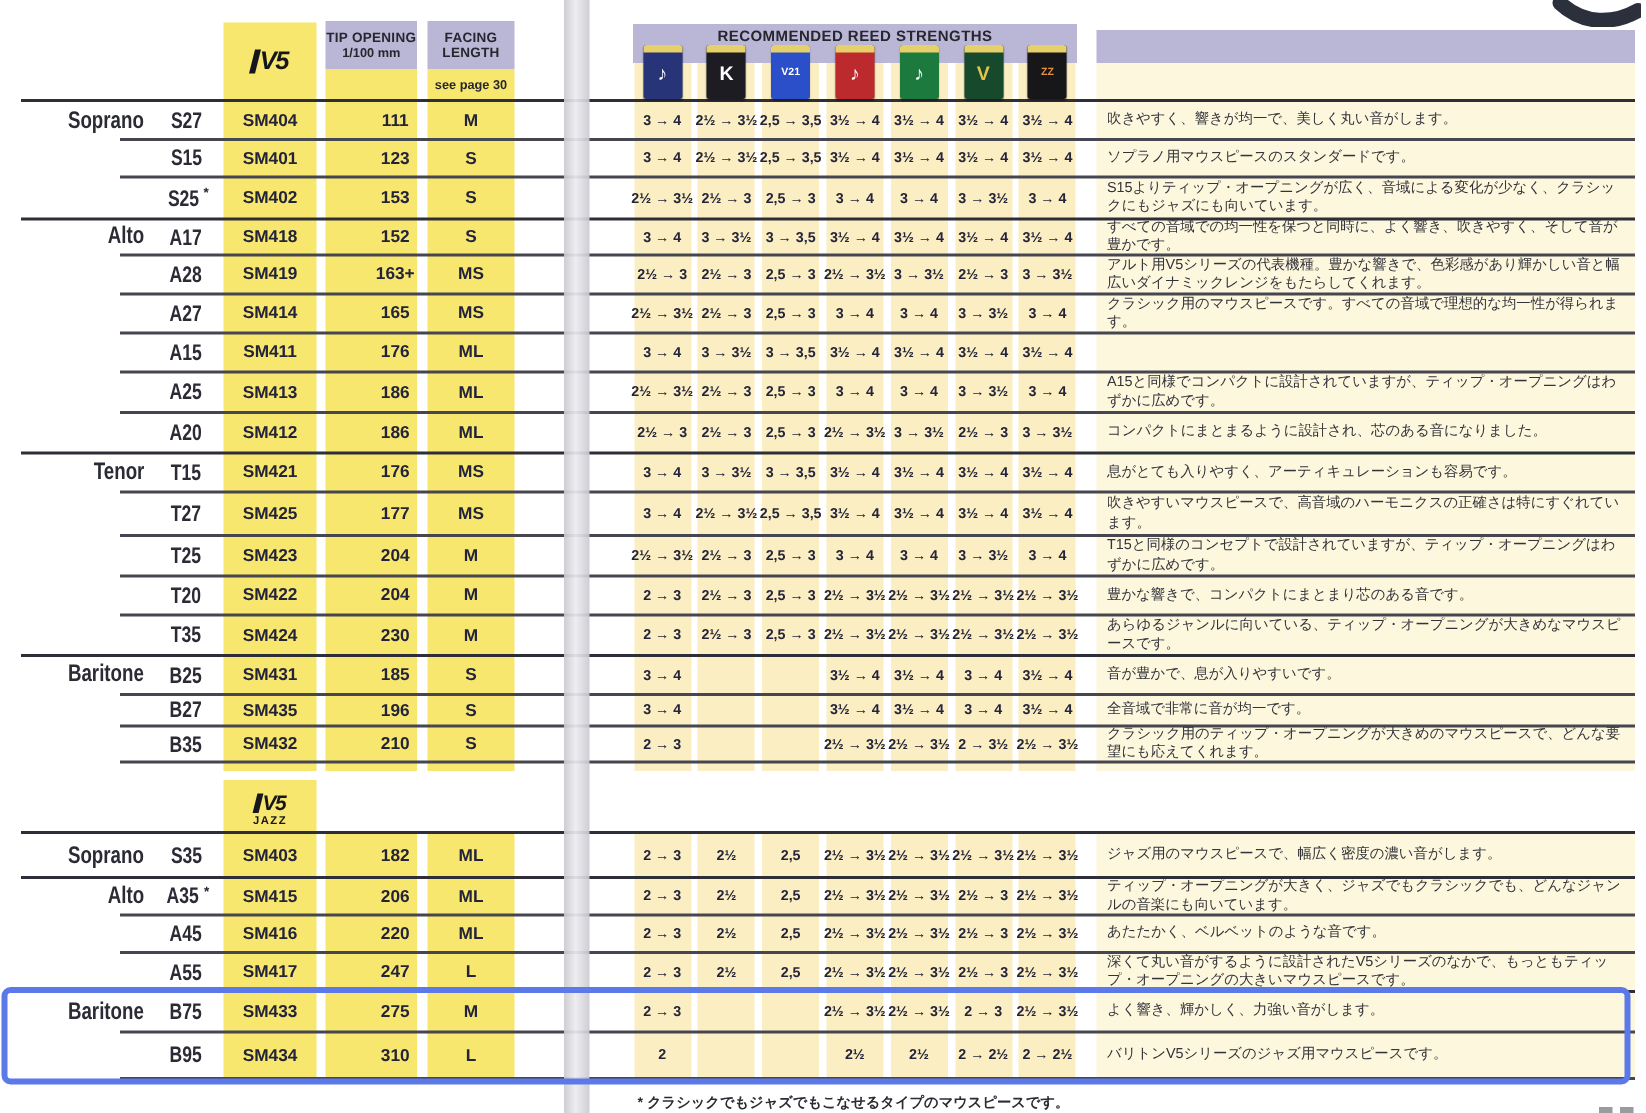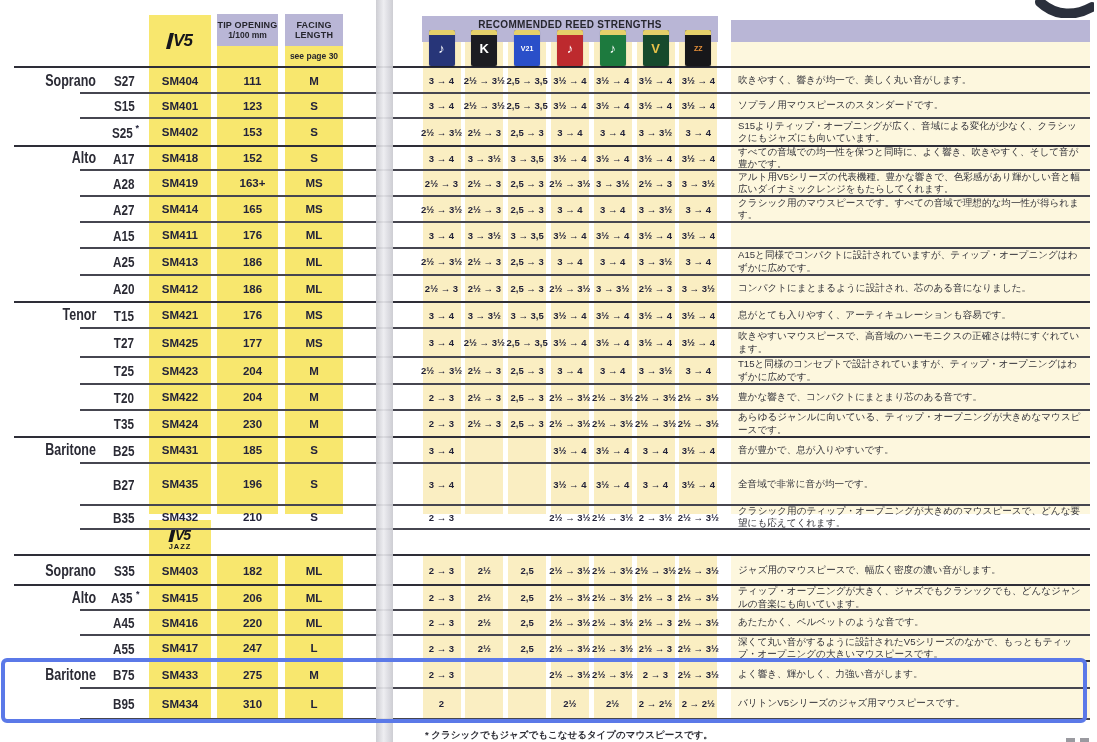--- a/index.html
+++ b/index.html
@@ -24,21 +24,21 @@
   .cell { position:absolute; top:0; bottom:0; display:flex; align-items:center;
           justify-content:center; text-align:center; white-space:nowrap; }
   .c-cat   { left:0;  width:96px; justify-content:flex-end; }
   .c-cat span { font-size:16px; font-weight:bold; color:#2b2b35;
                 transform:scaleX(.78); transform-origin:right center; }
   .c-model { left:100px; width:48px; }
   .c-model .m { font-size:15px; font-weight:bold; color:#2b2b35;
                 transform:scaleX(.78); transform-origin:center; }
   .c-model sup { font-size:9px; font-weight:bold; margin-top:-8px; }
   .c-sm    { left:149px; width:62px; font-size:11.5px; font-weight:bold; }
-  .c-tip   { left:222px; width:61px; font-size:11.5px; font-weight:bold; }
+  .c-tip   { left:233px; width:61px; font-size:11.5px; font-weight:bold; }
   .c-facing{ left:285px; width:58px; font-size:11.5px; font-weight:bold; }
   .c-reed  { width:38px; font-size:9.5px; font-weight:bold; }
   .c-comment { left:731px; width:359px; justify-content:flex-start; text-align:left;
                font-size:9.6px; line-height:1.3; color:#33333a; padding:2px 7px;
                white-space:normal; }
   .v5cell { position:absolute; z-index:2; display:flex; flex-direction:column;
             align-items:center; justify-content:center; }
   .v5mark { display:flex; align-items:flex-end; }
   .v5bar  { width:4px; height:16px; background:#16161c; transform:skewX(-14deg); margin-right:1px; }
   .v5txt  { font-size:17px; font-weight:bold; font-style:italic; color:#16161c;
@@ -467,21 +467,21 @@
     <div class="cell c-reed" style="left: 422.5px;">3 → 4</div>
     <div class="cell c-reed" style="left: 465.3px;"></div>
     <div class="cell c-reed" style="left: 508.1px;"></div>
     <div class="cell c-reed" style="left: 550.9px;">3½ → 4</div>
     <div class="cell c-reed" style="left: 593.7px;">3½ → 4</div>
     <div class="cell c-reed" style="left: 636.5px;">3 → 4</div>
     <div class="cell c-reed" style="left: 679.3px;">3½ → 4</div>
     <div class="cell c-comment">音が豊かで、息が入りやすいです。</div>
     <div class="rline" style="left: 80px;"></div>
   </div>
-      <div class="row" style="height: 42px;">
+      <div class="row" style="height: 21px;">
     <div class="cell c-cat">
           <span></span>
         </div>
     <div class="cell c-model">
           <span class="m">B27</span>
           <sup class="s"></sup>
         </div>
     <div class="cell c-sm">SM435</div>
     <div class="cell c-tip">196</div>
     <div class="cell c-facing">S</div>

